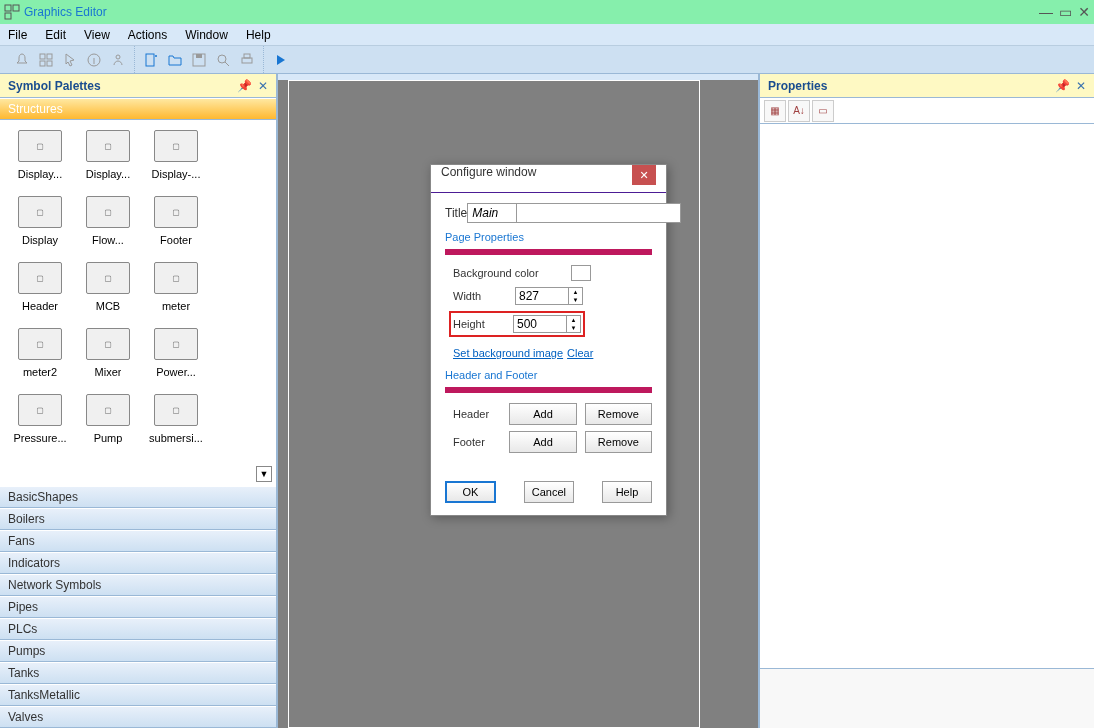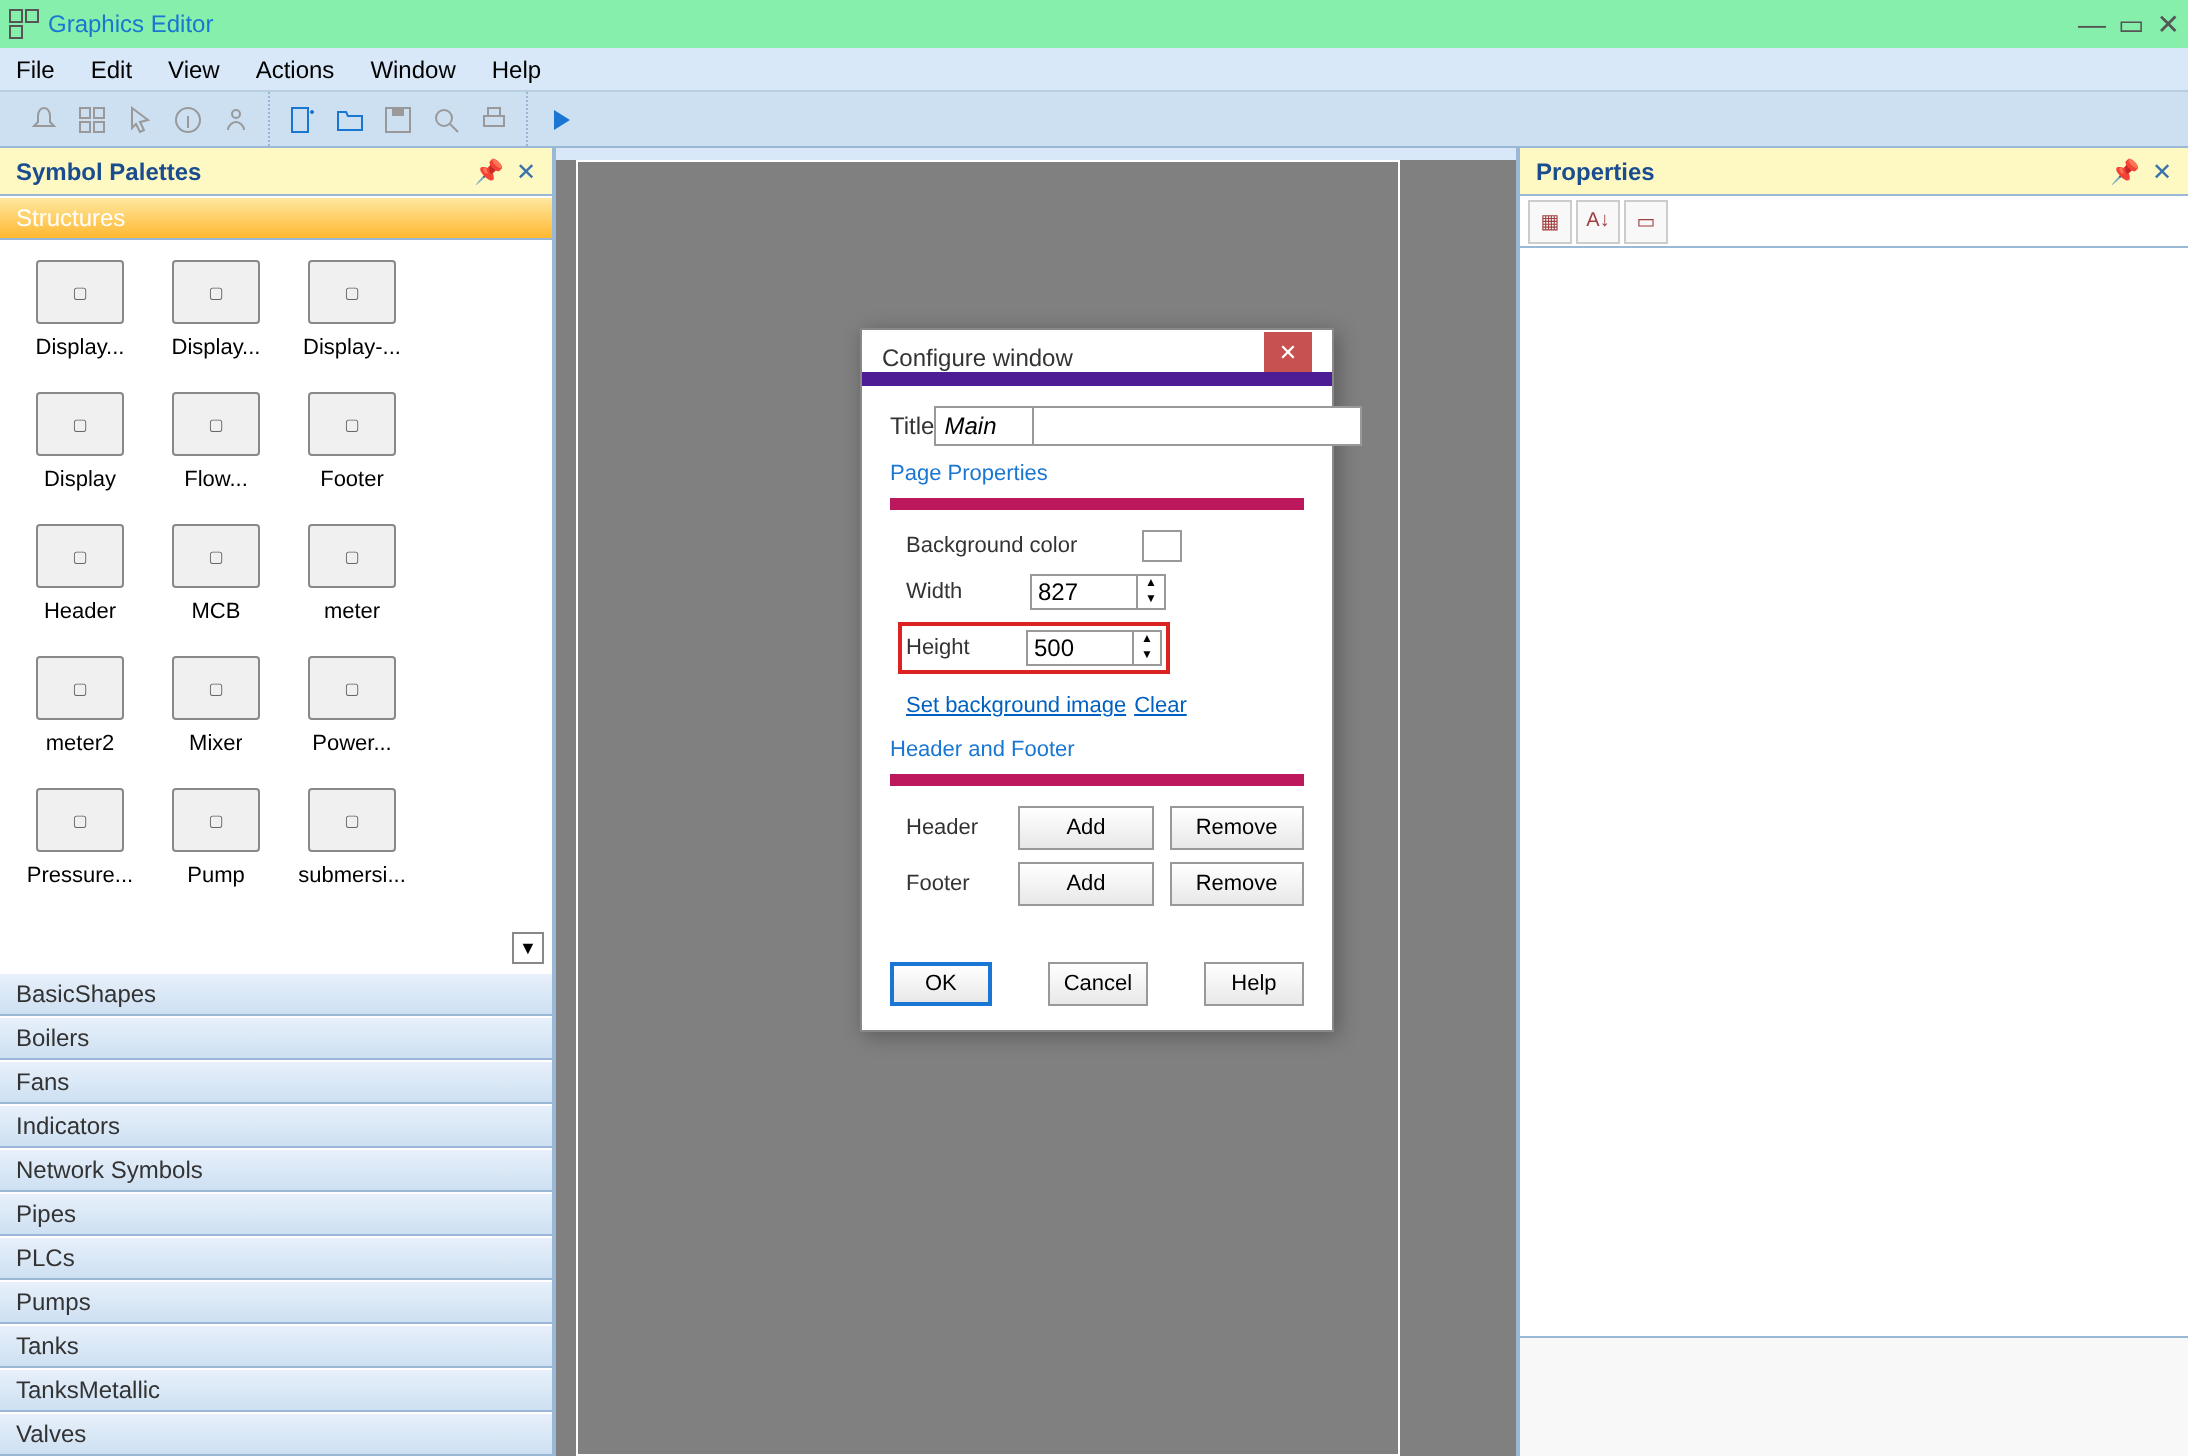--- a/index.html
+++ b/index.html
@@ -42,21 +42,21 @@
 .center-panel { flex: 1; background: #808080; position: relative; border-top: 6px solid #d8e8f8; }
 .canvas { position: absolute; left: 10px; top: 0; width: 412px; height: 648px; background: #808080; border: 1px solid #fff; }
 
 .right-panel { width: 336px; background: #fff; border-left: 2px solid #9ab8d6; display: flex; flex-direction: column; }
 .prop-toolbar { height: 26px; border-bottom: 1px solid #9ab8d6; display: flex; align-items: center; padding: 0 4px; gap: 2px; }
 .prop-toolbar .pt-btn { width: 22px; height: 22px; border: 1px solid #ccc; background: #f8f8f8; display: flex; align-items: center; justify-content: center; cursor: pointer; color: #a04040; font-size: 10px; }
 .prop-body { flex: 1; background: #fff; }
 .prop-footer { height: 60px; border-top: 1px solid #9ab8d6; background: #f8f8f8; }
 
 .dialog { position: absolute; left: 430px; top: 164px; width: 237px; background: #fff; border: 1px solid #888; box-shadow: 2px 2px 10px rgba(0,0,0,0.3); z-index: 100; }
-.dialog-title { height: 28px; background: #fff; display: flex; align-items: flex-end; padding: 0 10px; border-bottom: 7px solid #4c1d95; }
+.dialog-title { height: 28px; background: #fff; display: flex; align-items: flex-start; padding: 0 10px; border-bottom: 1px solid #4c1d95; }
 .dialog-title .t { flex: 1; color: #333; }
 .dialog-title .close { width: 24px; height: 20px; background: #c75050; color: #fff; display: flex; align-items: center; justify-content: center; cursor: pointer; font-size: 11px; }
 .dialog-body { padding: 10px 14px; }
 .dlg-row { display: flex; align-items: center; margin-bottom: 8px; }
 .dlg-row label { width: 58px; color: #333; }
 .dlg-row input[type=text] { flex: 1; border: 1px solid #999; padding: 2px 4px; height: 20px; }
 .dlg-row .hl { border: 2px solid #d22; font-style: italic; }
 .fieldset-label { color: #1976d2; font-size: 11px; margin: 6px 0; }
 .prop-group { border-top: 6px solid #be185d; padding-top: 4px; margin-bottom: 6px; }
 .prop-row { display: flex; align-items: center; margin: 6px 0; padding-left: 8px; }

